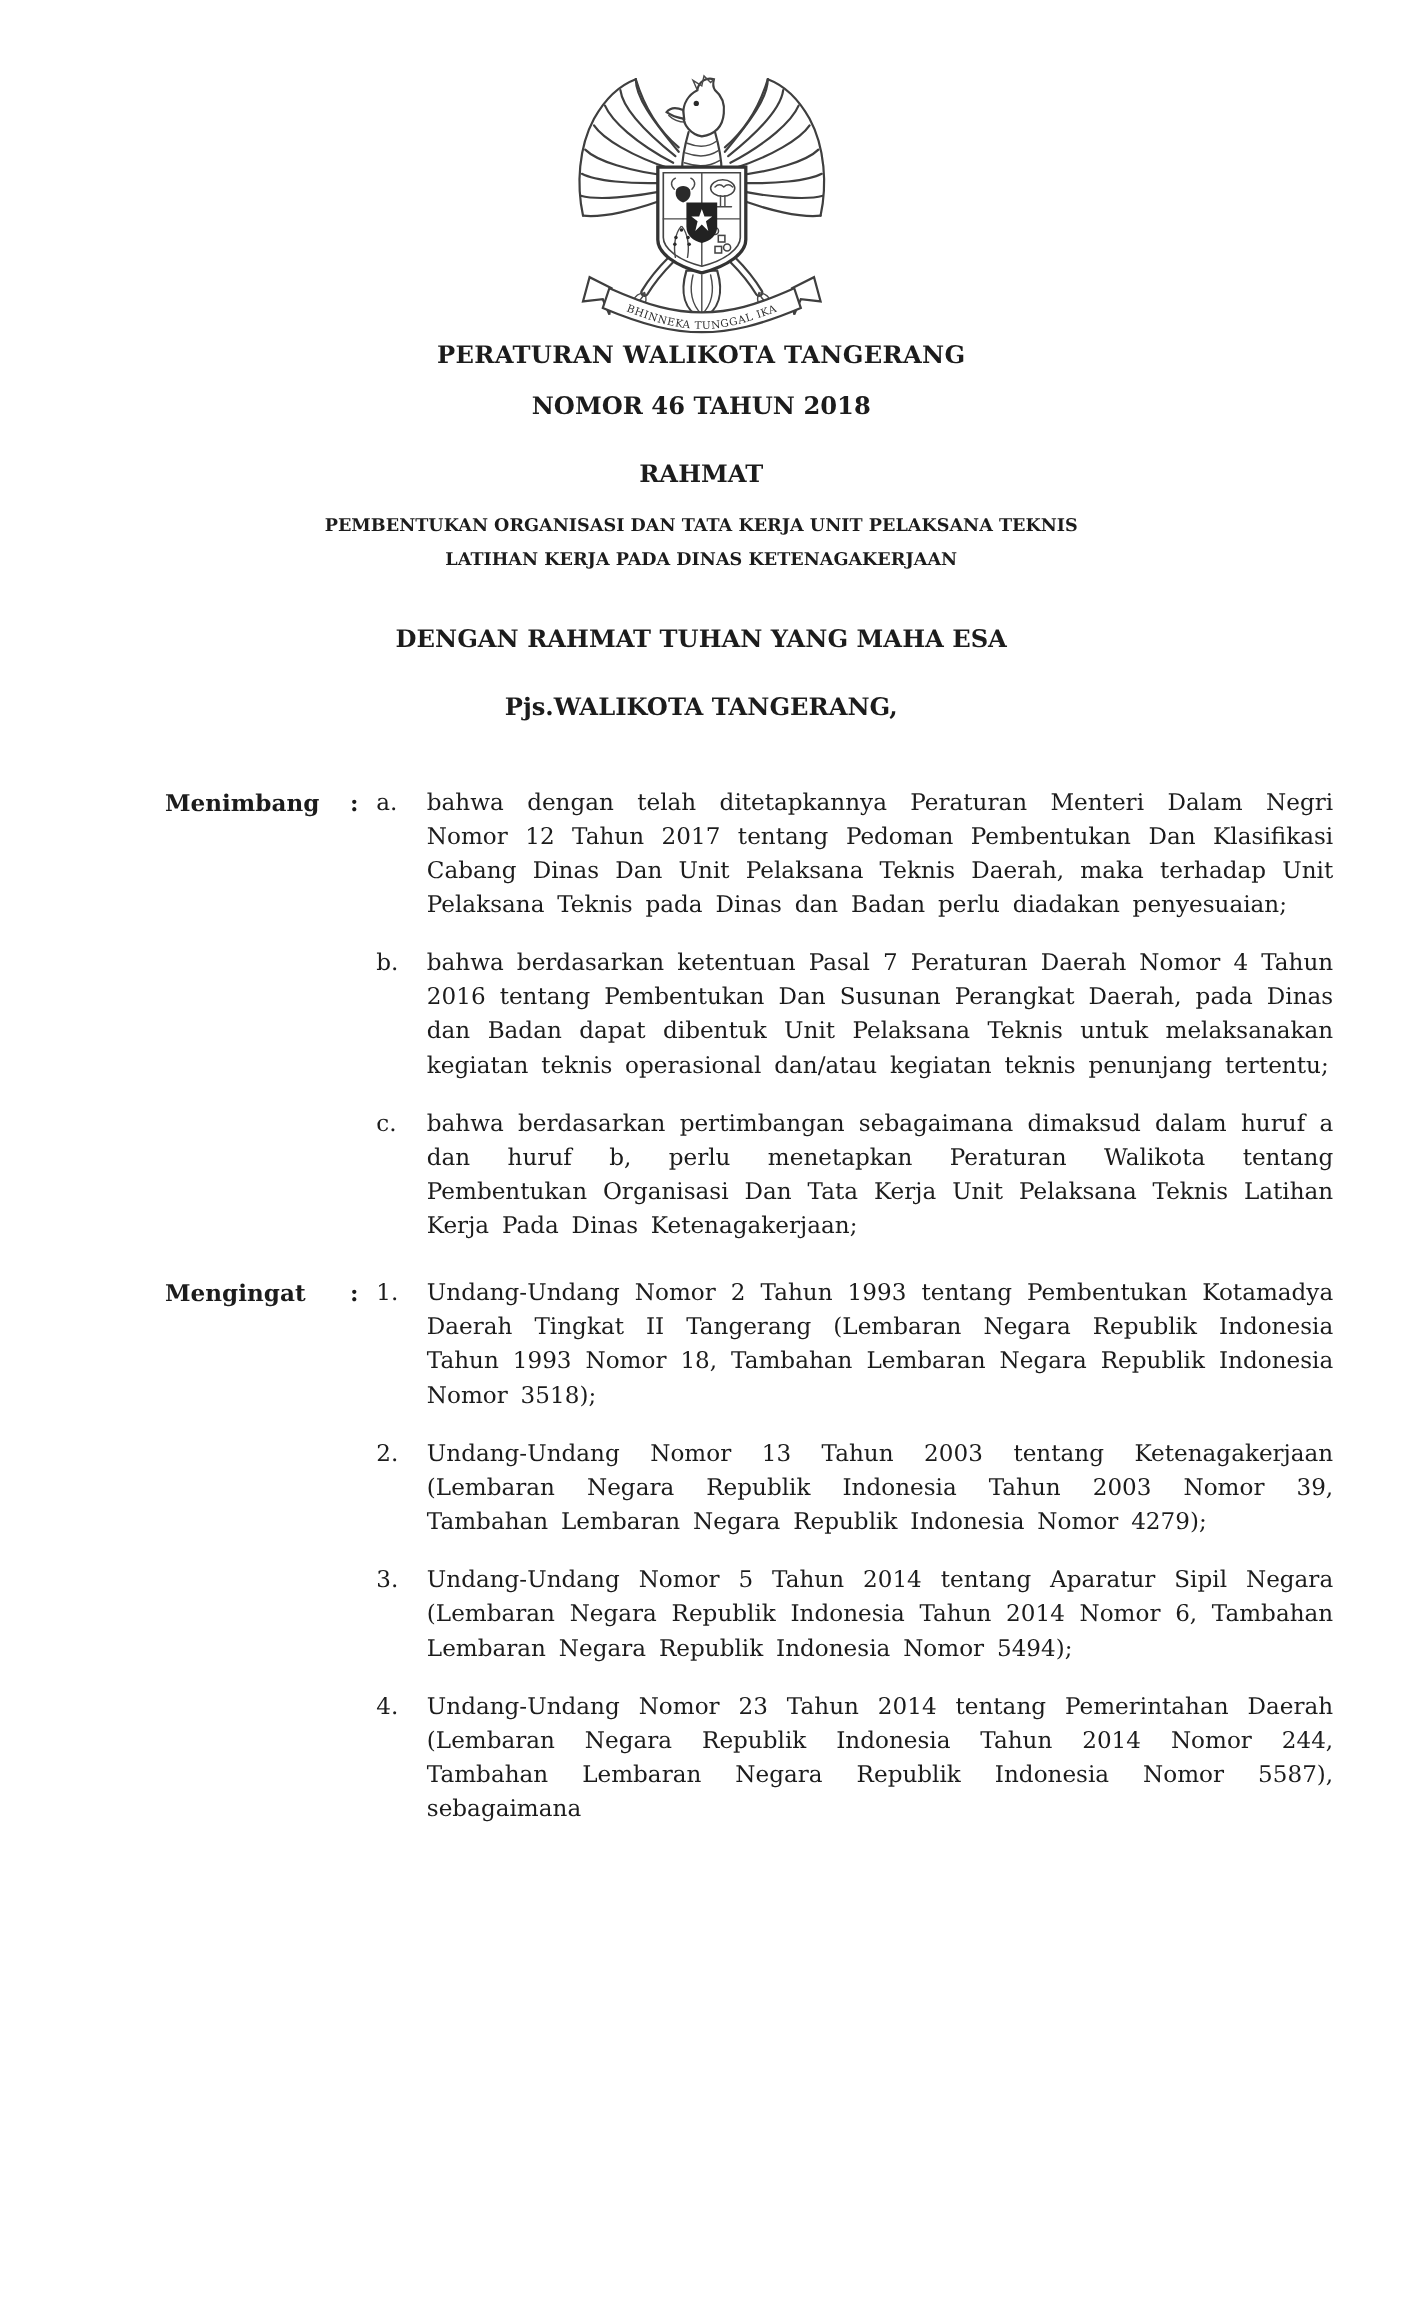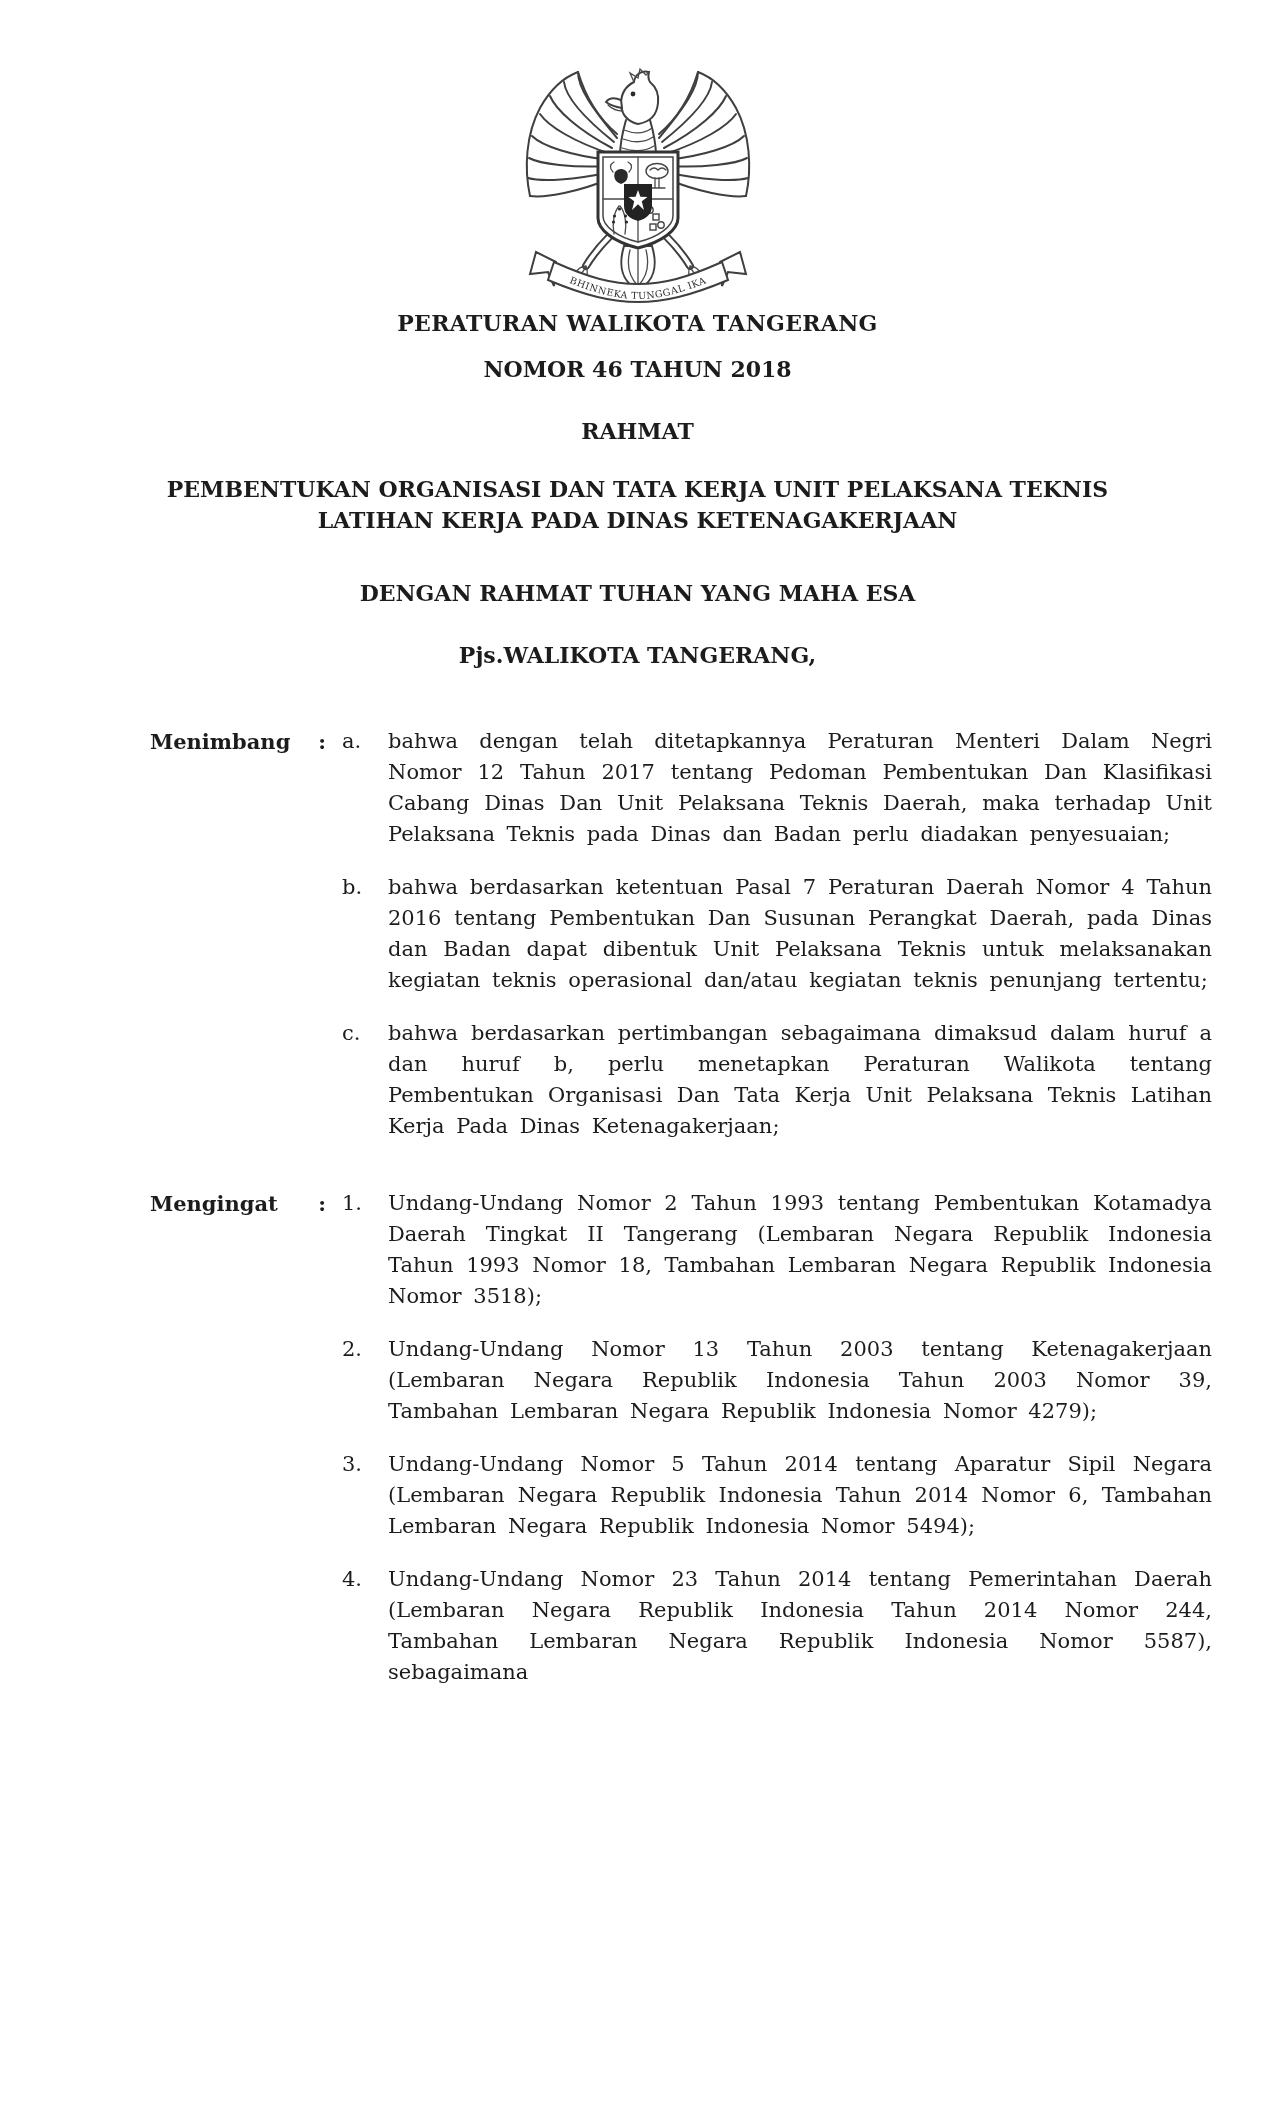--- a/index.html
+++ b/index.html
@@ -7,26 +7,26 @@
     width:1275px;height:2101px;background:#fff;color:#1c1c1c;
     font-family:"DejaVu Serif","Liberation Serif",serif;
     position:relative;overflow:hidden;box-sizing:border-box;
   }
   .emblem-wrap{padding-top:60px;display:flex;justify-content:center;}
   .heading-block{text-align:center;font-weight:bold;}
   .h-province{font-size:24px;line-height:30px;margin-top:24px;letter-spacing:.5px;}
   .h-regtype{font-size:22px;line-height:30px;letter-spacing:.3px;}
   .h-number{font-size:22px;line-height:30px;margin-top:16px;}
   .h-about{font-size:22px;line-height:30px;margin-top:32px;}
-  .h-title{font-size:22px;line-height:31px;margin-top:28px;padding:0 66px;}
+  .h-title{font-size:16px;line-height:31px;margin-top:16px;padding:0 66px;}
   .h-invocation{font-size:22px;line-height:30px;margin-top:42px;}
   .h-signatory{font-size:22px;line-height:30px;margin-top:32px;}
   .body-block{margin-top:56px;padding-left:150px;padding-right:63px;}
   .clause{display:flex;align-items:flex-start;}
-  .clause + .clause{margin-top:46px;}
+  .clause + .clause{margin-top:30px;}
   .clause-label{
     width:176px;flex-shrink:0;display:flex;justify-content:space-between;
     font-weight:bold;font-size:21px;line-height:31px;
   }
   .clause-items{flex:1;margin-left:16px;}
   .item{display:flex;align-items:flex-start;margin-bottom:22px;}
   .item:last-child{margin-bottom:0;}
   .item-marker{width:46px;flex-shrink:0;font-size:21px;line-height:31px;}
   .item-text{
     flex:1;margin:0;font-size:21px;line-height:31px;

